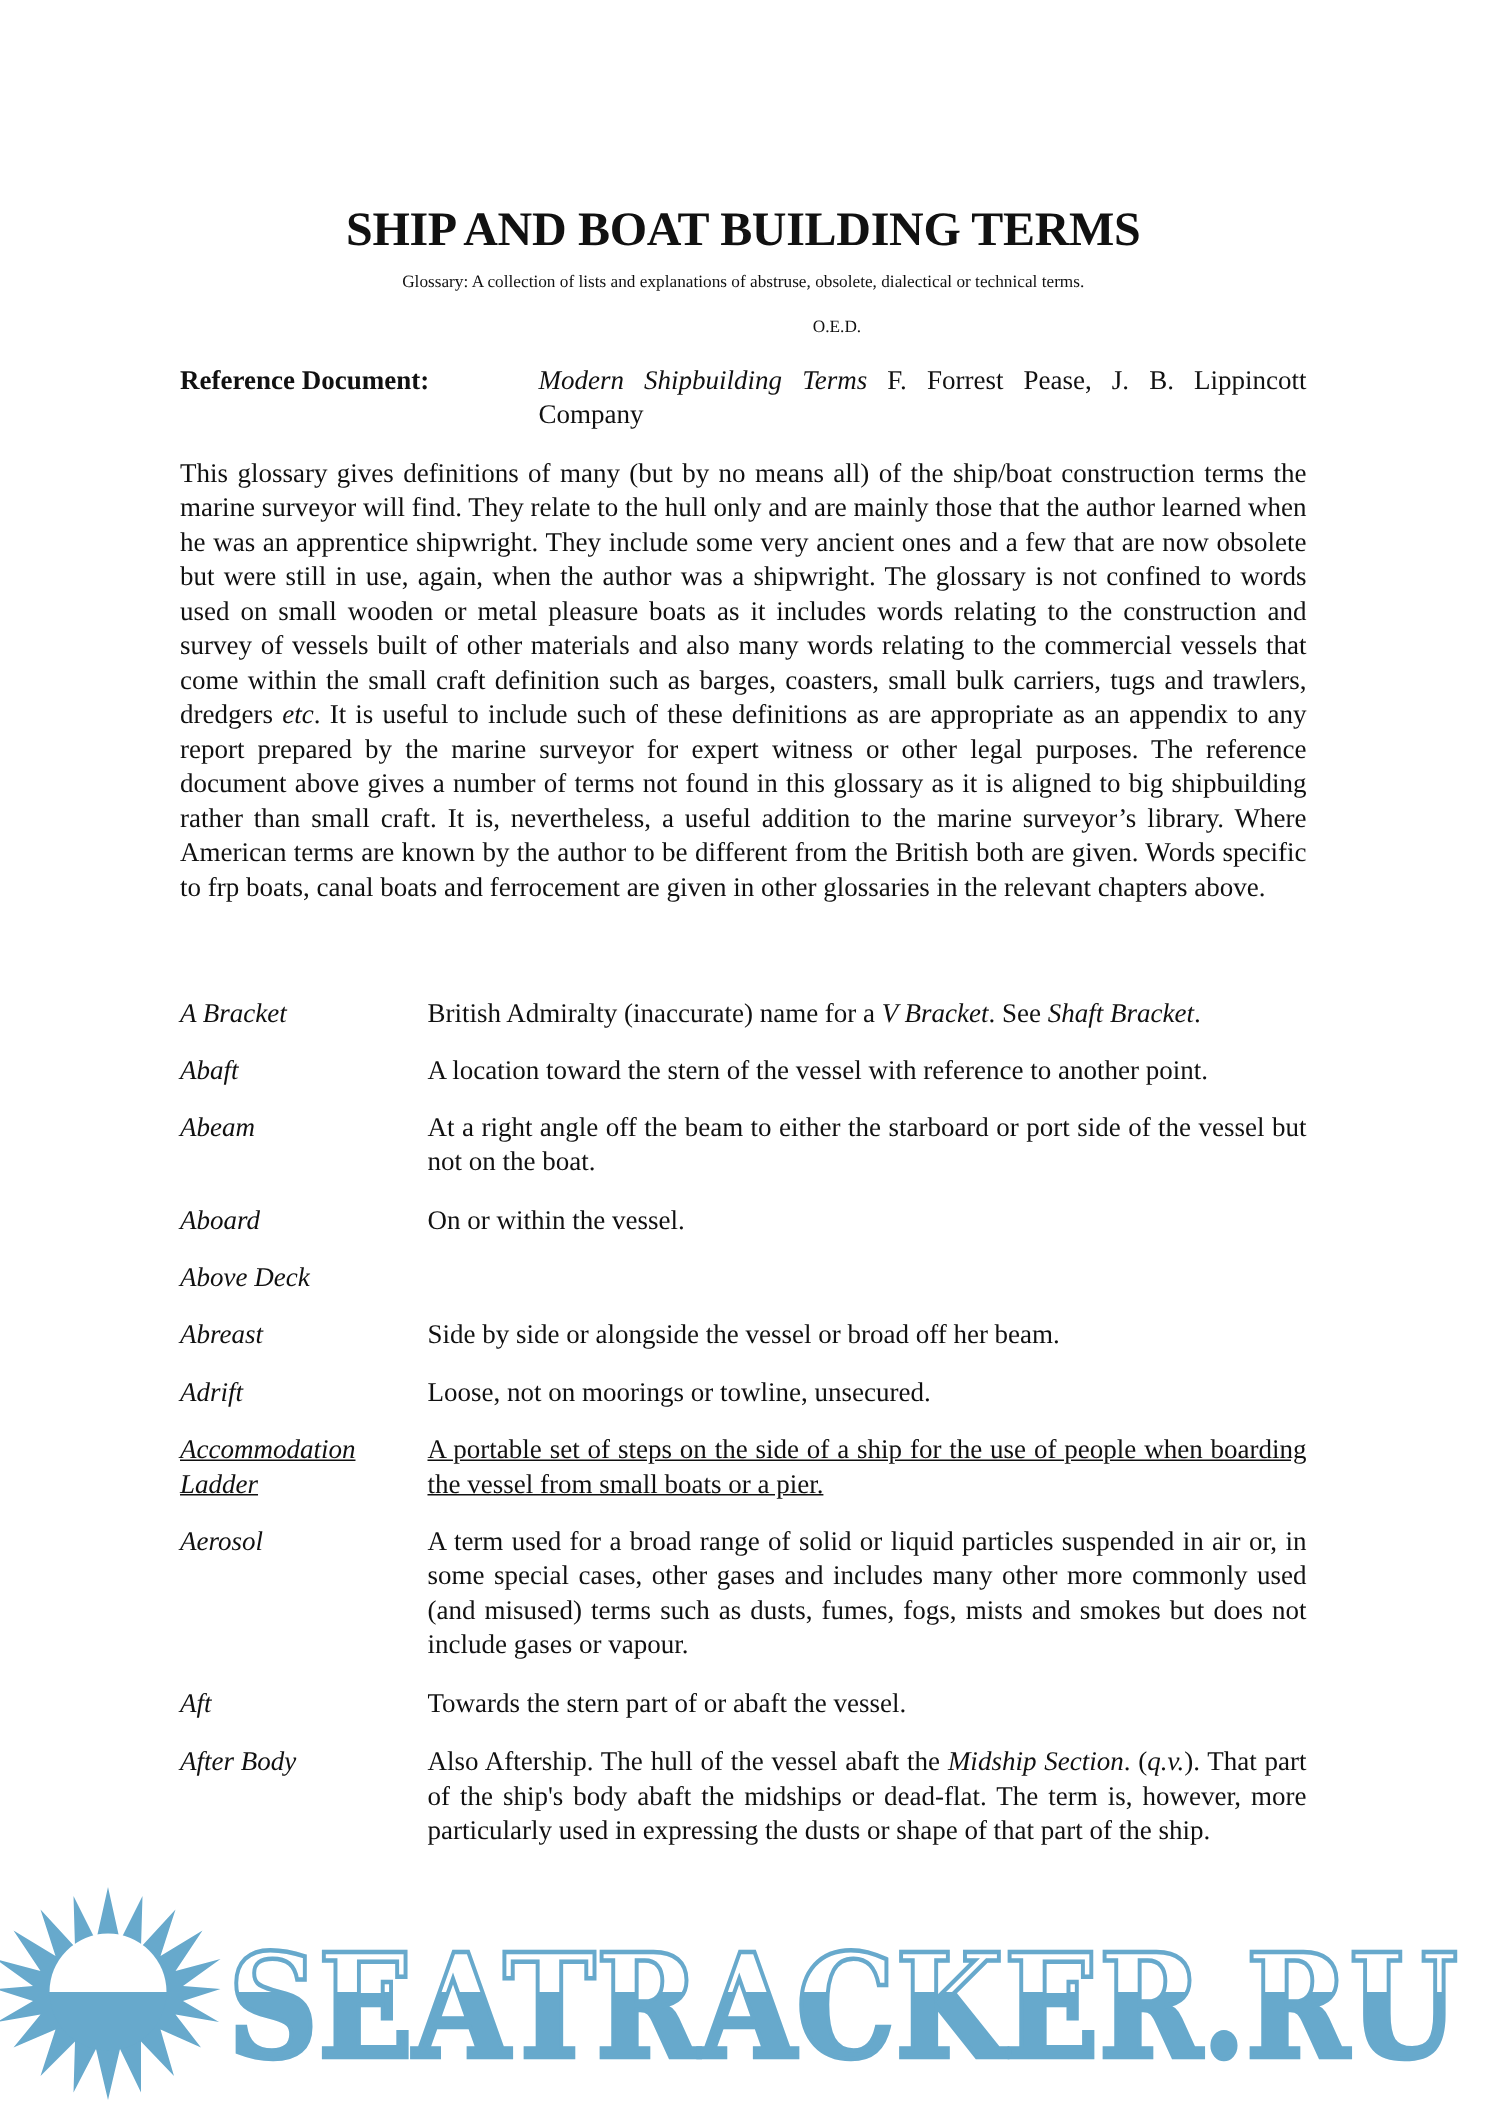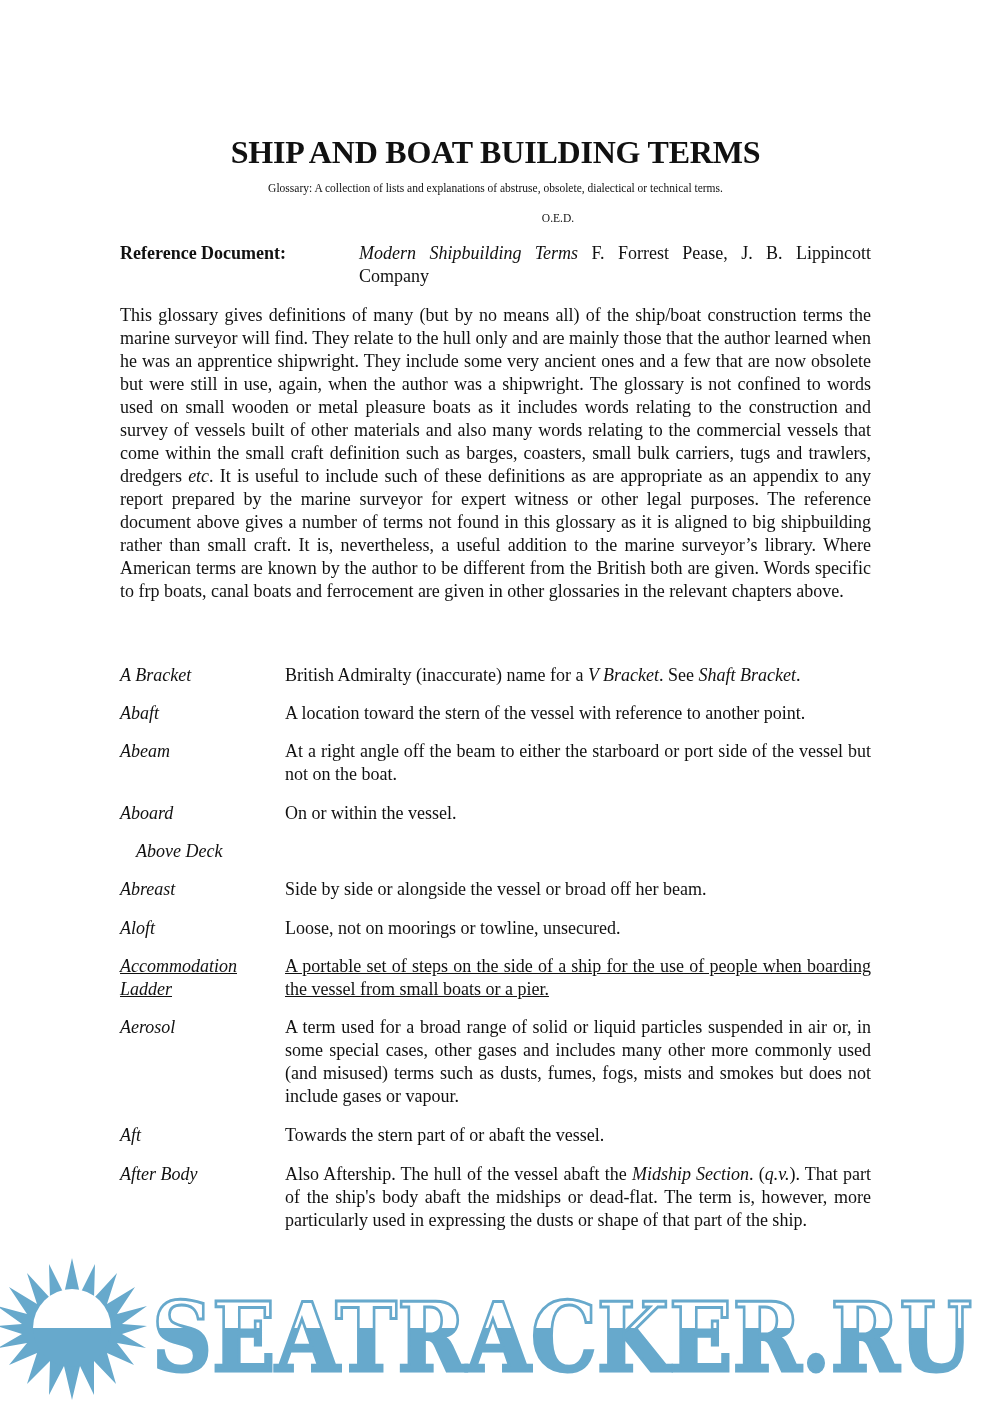--- a/index.html
+++ b/index.html
@@ -50,31 +50,31 @@
     <div class="entry" style="height:62px;">
       <div class="term">Abeam</div>
       <div class="def">At a right angle off the beam to either the starboard or port side of the vessel but not on the boat.</div>
     </div>
 
     <div class="entry" style="height:38px;">
       <div class="term">Aboard</div>
       <div class="def">On or within the vessel.</div>
     </div>
 
-    <div class="entry" style="height:38px;margin-left:16px;">
+    <div class="entry" style="height:38px;">
       <div class="term">Above Deck</div>
     </div>
 
     <div class="entry" style="height:39px;">
       <div class="term">Abreast</div>
       <div class="def">Side by side or alongside the vessel or broad off her beam.</div>
     </div>
 
     <div class="entry" style="height:38px;">
-      <div class="term">Aloft</div>
+      <div class="term">Adrift</div>
       <div class="def">Loose, not on moorings or towline, unsecured.</div>
     </div>
 
     <div class="entry" style="height:61px;text-decoration:underline;">
       <div class="term" style="width:140px;flex-basis:165px;padding-right:25px;box-sizing:border-box;">Accommodation Ladder</div>
       <div class="def">A portable set of steps on the side of a ship for the use of people when boarding the vessel from small boats or a pier.</div>
     </div>
 
     <div class="entry" style="height:108px;">
       <div class="term">Aerosol</div>

